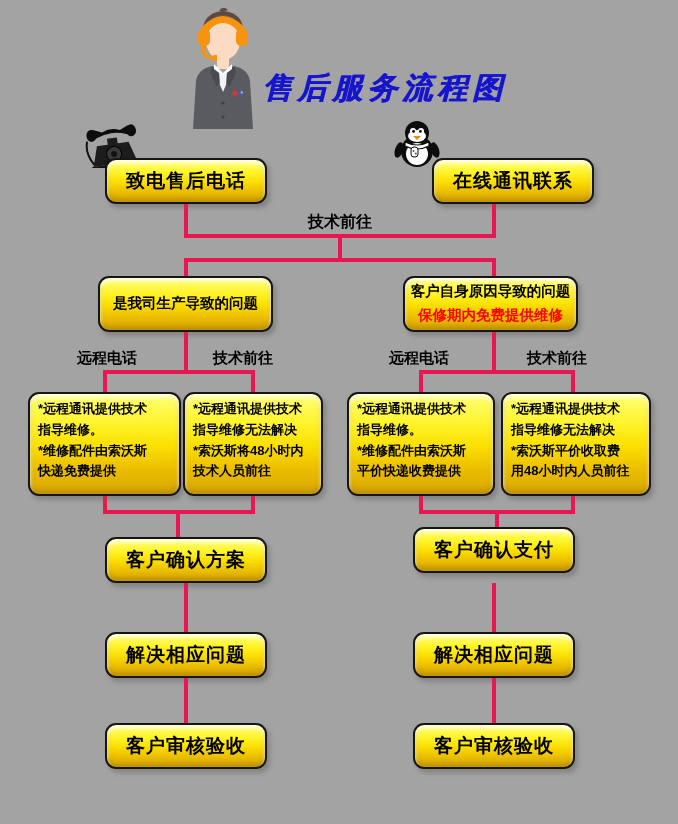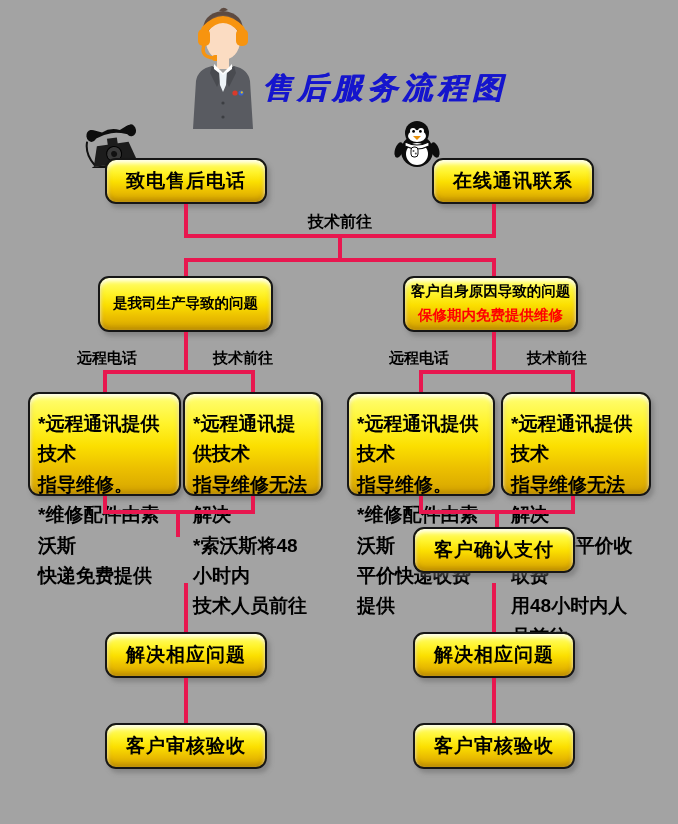--- a/index.html
+++ b/index.html
@@ -9,21 +9,21 @@
   .ybox{position:absolute;box-sizing:border-box;border:2px solid #161616;border-radius:11px;
         background:linear-gradient(180deg,#ffff78 0%,#fff32a 30%,#fbdf00 52%,#ecc000 74%,#d6a400 100%);
         box-shadow:3px 4px 4px rgba(110,110,110,.55),
                    inset 0 3px 4px rgba(255,255,255,.9),
                    inset 0 -3px 5px rgba(130,90,0,.35);
         display:flex;align-items:center;justify-content:center;
         font-weight:bold;}
   .node{font-size:19px;letter-spacing:1px;}
   .branch{flex-direction:column;font-size:14.5px;line-height:1.65;text-align:left;}
   .branch .red{color:#ff0000;}
-  .detail{display:block;font-size:19px;line-height:1.6;text-align:left;padding:15px 8px;}
+  .detail{display:block;font-size:13px;line-height:1.6;text-align:left;padding:5px 8px;}
   
   .l{position:absolute;display:block;background:#e8174f;}
   .flabel{position:absolute;font-weight:bold;font-size:15px;color:#000;white-space:nowrap;}
   .title{position:absolute;left:262px;top:68px;width:250px;color:#1515cd;
          font-family:"DejaVu Serif","Liberation Serif",serif;font-style:italic;font-weight:bold;
          font-size:30px;letter-spacing:5px;white-space:nowrap;
          text-shadow:1px 0 0 #1515cd;}
   .icon{position:absolute;}
 </style>
 </head>
@@ -154,20 +154,23 @@
 
   <i class="l" style="left:103px;top:496px;width:4px;height:16px"></i>
   <i class="l" style="left:251px;top:496px;width:4px;height:16px"></i>
   <i class="l" style="left:103px;top:510px;width:152px;height:4px"></i>
   <i class="l" style="left:176px;top:514px;width:4px;height:23px"></i>
   <i class="l" style="left:419px;top:496px;width:4px;height:16px"></i>
   <i class="l" style="left:571px;top:496px;width:4px;height:16px"></i>
   <i class="l" style="left:419px;top:510px;width:156px;height:4px"></i>
   <i class="l" style="left:495px;top:514px;width:4px;height:23px"></i>
 
+  <div class="ybox node" style="left:105px;top:537px;width:162px;height:46px">
+    <span>客户确认方案</span>
+  </div>
   <div class="ybox node" style="left:413px;top:527px;width:162px;height:46px">
     <span>客户确认支付</span>
   </div>
 
   <i class="l" style="left:184px;top:583px;width:4px;height:49px"></i>
   <i class="l" style="left:492px;top:583px;width:4px;height:49px"></i>
 
   <div class="ybox node" style="left:105px;top:632px;width:162px;height:46px">
     <span>解决相应问题</span>
   </div>

